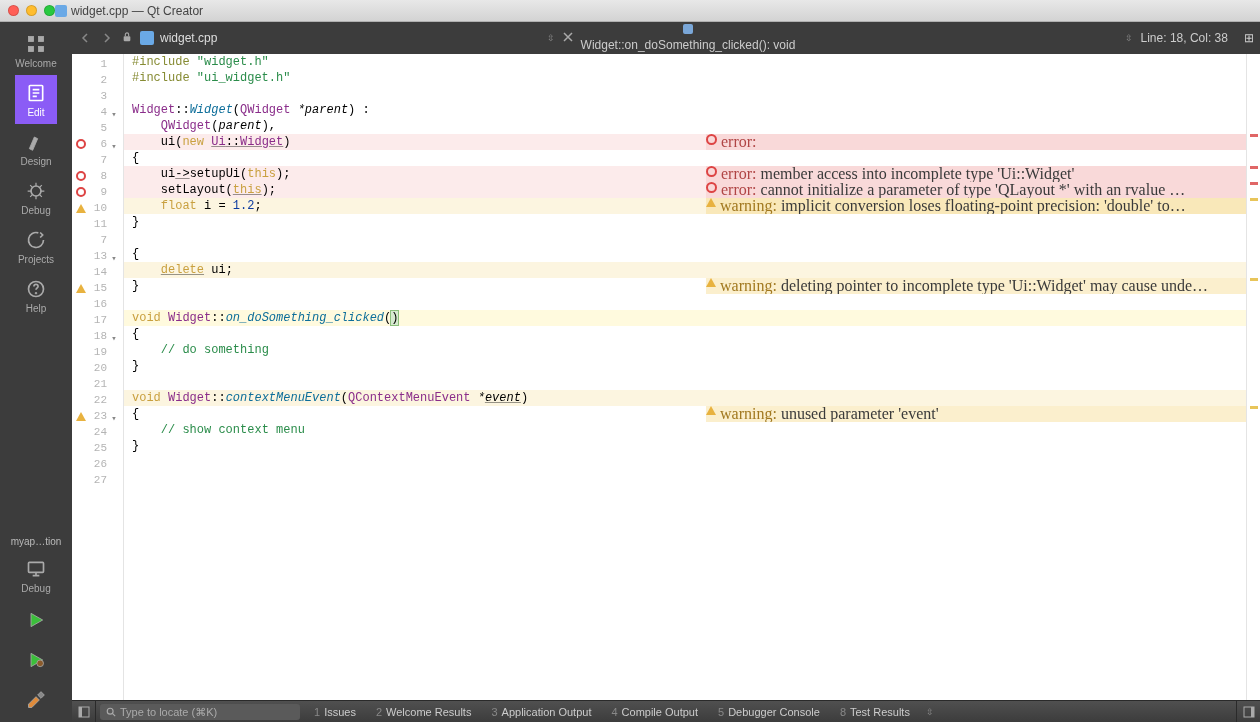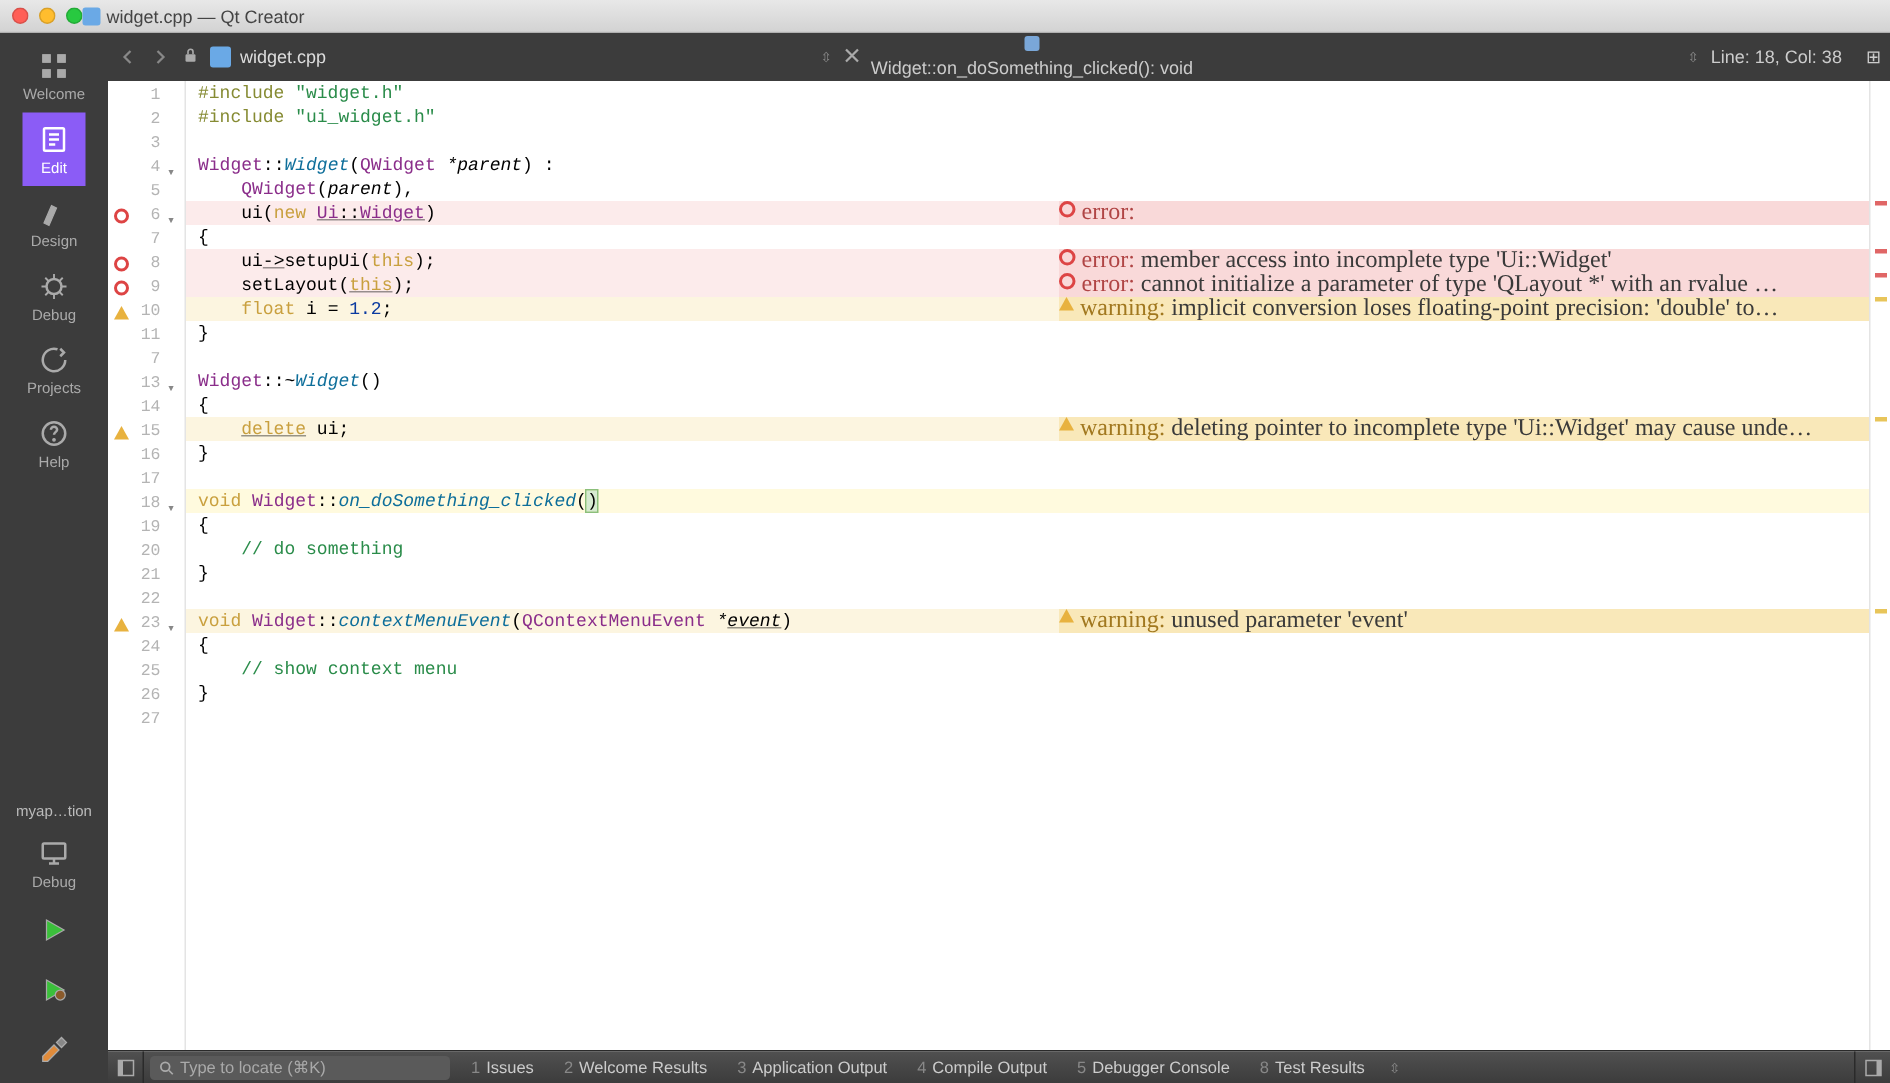--- a/index.html
+++ b/index.html
@@ -365,21 +365,20 @@
           <div class="cline "></div>
           <div class="cline "><span class="type">Widget</span>::<span class="func">Widget</span>(<span class="type">QWidget</span><span class="param"> *parent</span>) :</div>
           <div class="cline ">    <span class="type">QWidget</span>(<span class="param">parent</span>),</div>
           <div class="cline bg-err">    ui(<span class="kw">new</span> <span class="type under">Ui</span><span class="under">::</span><span class="type under">Widget</span>)</div>
           <div class="cline ">{</div>
           <div class="cline bg-err">    ui<span class="under">-&gt;</span>setupUi(<span class="kw">this</span>);</div>
           <div class="cline bg-err">    setLayout(<span class="kw under">this</span>);</div>
           <div class="cline bg-warn">    <span class="kw">float</span> i = <span class="num">1.2</span>;</div>
           <div class="cline ">}</div>
           <div class="cline "></div>
-          <div class="cline "><span class="type">Widget</span>::~<span class="func">Widget</span>()</div>
           <div class="cline ">{</div>
           <div class="cline bg-warn">    <span class="kw under">delete</span> ui;</div>
           <div class="cline ">}</div>
           <div class="cline "></div>
           <div class="cline bg-cur"><span class="kw">void</span> <span class="type">Widget</span>::<span class="func">on_doSomething_clicked</span>(<span class="boxhl">)</span></div>
           <div class="cline ">{</div>
           <div class="cline ">    <span class="cmnt">// do something</span></div>
           <div class="cline ">}</div>
           <div class="cline "></div>
           <div class="cline bg-warn"><span class="kw">void</span> <span class="type">Widget</span>::<span class="func">contextMenuEvent</span>(<span class="type">QContextMenuEvent</span><span class="param"> *</span><span class="param under">event</span>)</div>

